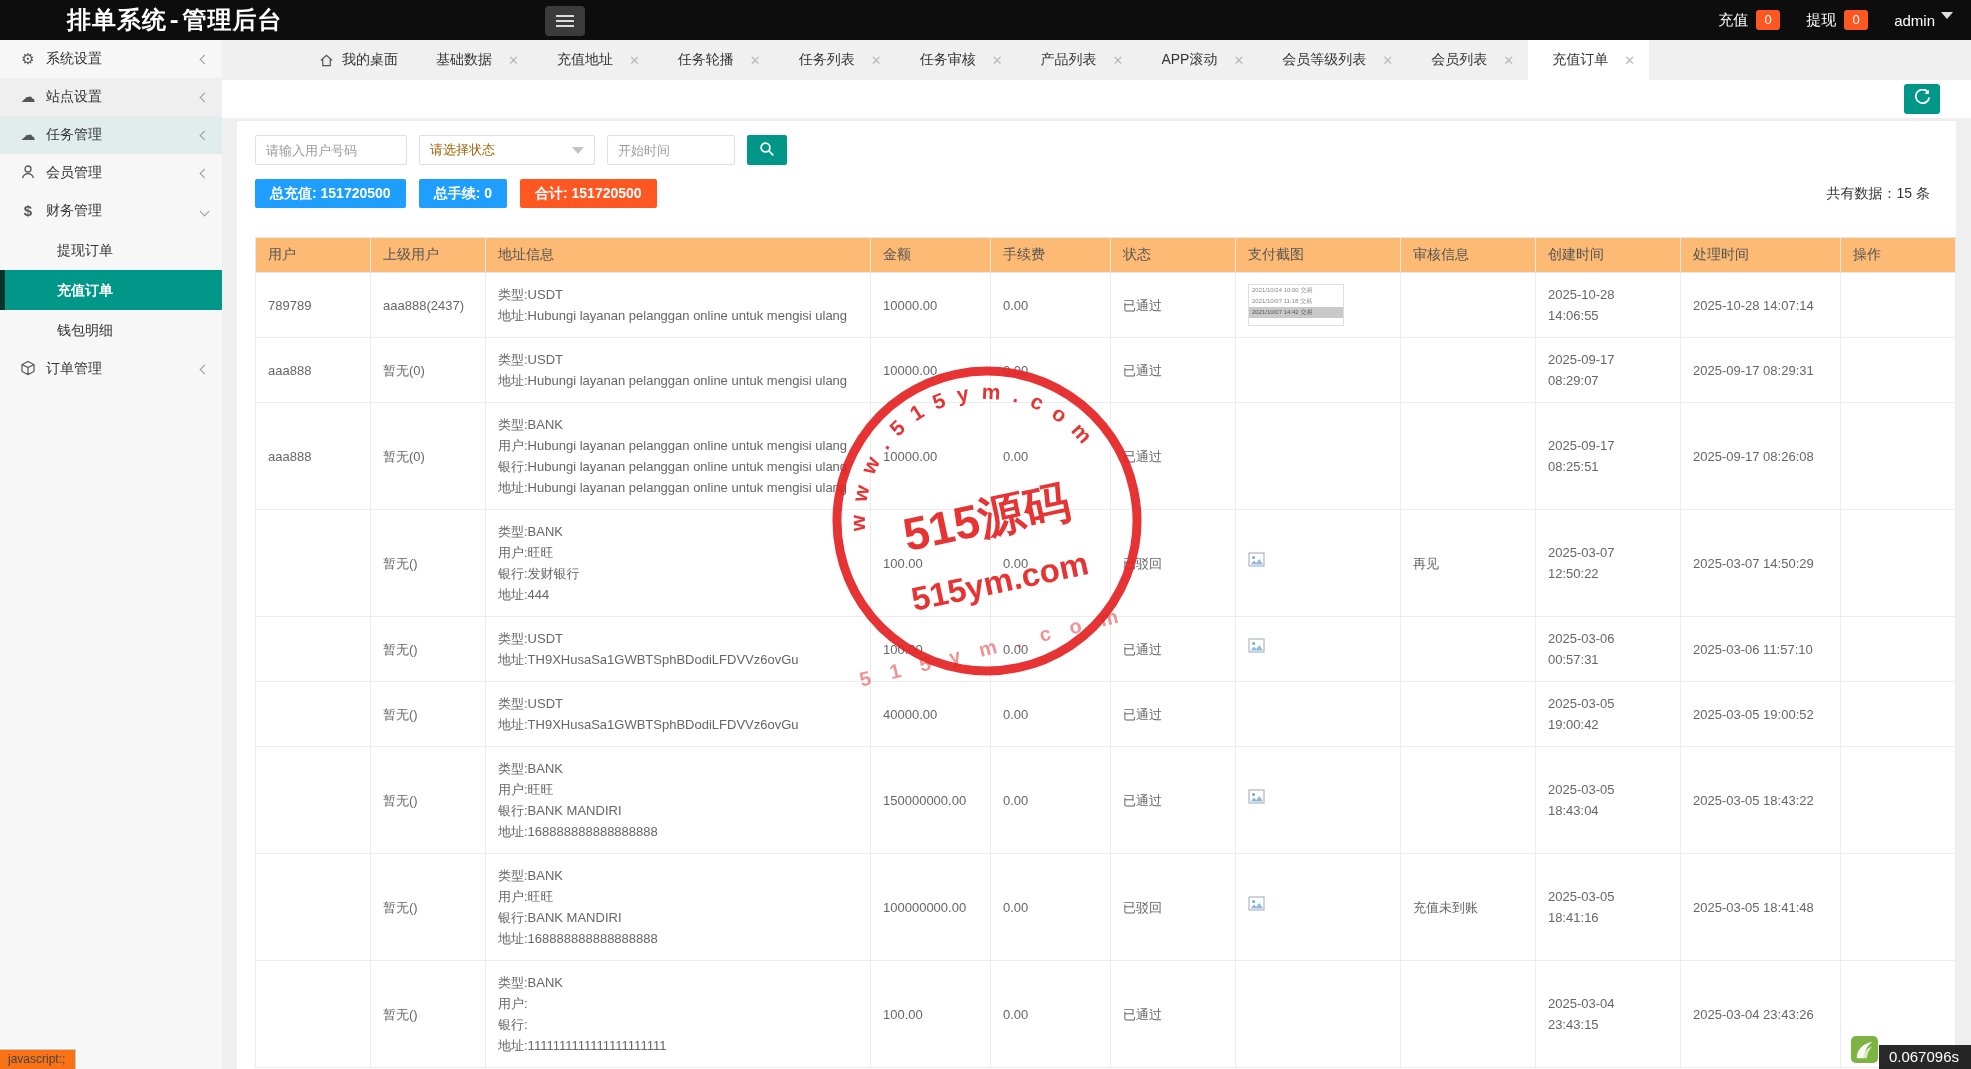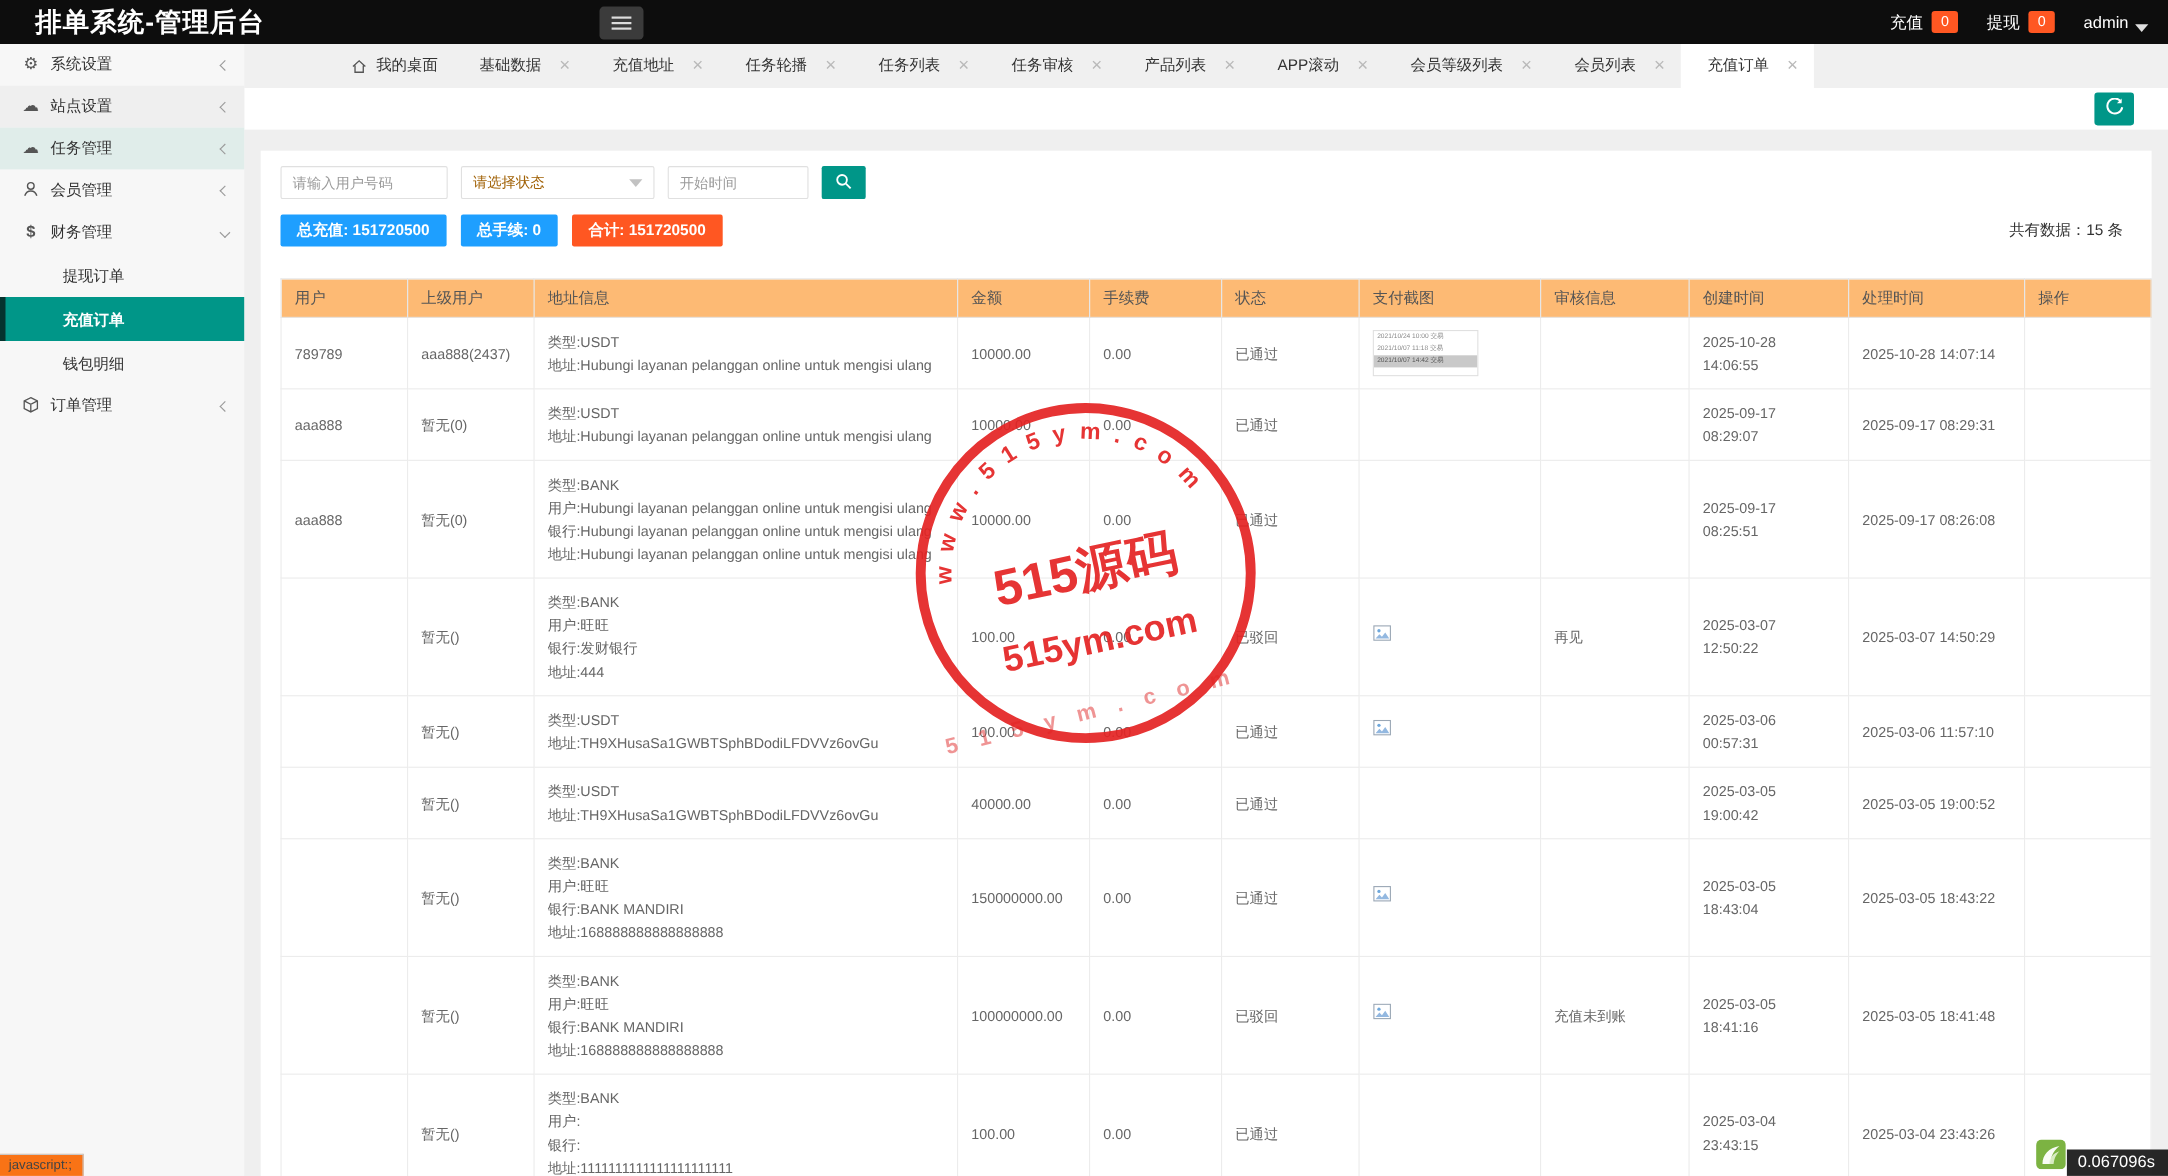--- a/index.html
+++ b/index.html
@@ -1,28 +1,28 @@
 <!DOCTYPE html>
 <html><head>
 <meta charset="utf-8">
 <style>
   * { margin:0; padding:0; box-sizing:border-box; }
   html,body { width:1971px; height:1069px; overflow:hidden;
     font-family:"Liberation Sans","DejaVu Sans",sans-serif; background:#efefef; }
   .topbar { position:absolute; left:0; top:0; width:1971px; height:40px; background:#0d0d0d;
     display:flex; align-items:center; z-index:30; }
-  .brand { color:#fff; font-size:24px; font-weight:bold; margin-left:32px; letter-spacing:1px; }
+  .brand { color:#fff; font-size:24px; font-weight:bold; margin-left:67px; letter-spacing:1px;font-family:Liberation Mono, monospace; }
   .hamburger { position:absolute; left:545px; top:6px; width:40px; height:30px; background:#3b3b3b;
     border-radius:4px; display:flex; flex-direction:column; justify-content:center; align-items:center; gap:3px; cursor:pointer; }
   .hamburger i { display:block; width:18px; height:2px; background:#dcdcdc; }
   .top-right { margin-left:auto; display:flex; align-items:center; gap:26px; padding-right:18px; }
   .top-chip { display:flex; align-items:center; gap:8px; color:#fff; font-size:15px; cursor:pointer; }
   .badge { background:#FF5722; color:#fff; font-size:13px; min-width:24px; height:20px; line-height:20px;
     text-align:center; border-radius:3px; padding:0 4px; }
-  .admin { display:flex; align-items:flex-end; gap:6px; color:#fff; font-size:15px; cursor:pointer; }
+  .admin { display:flex; align-items:flex-start; gap:6px; color:#fff; font-size:15px; cursor:pointer; }
   .caret-down { width:0; height:0; border-left:6px solid transparent; border-right:6px solid transparent; border-top:7px solid #e0e0e0; }
 
   .sidebar { position:absolute; left:0; top:40px; width:222px; height:1029px; background:#f7f7f7; z-index:20; }
   .nav-item { height:38px; display:flex; align-items:center; padding:0 14px 0 19px; font-size:14px;
     color:#333; cursor:pointer; position:relative; }
   .nav-item .ico { width:18px; height:18px; margin-right:9px; color:#555; font-size:15px; line-height:18px;
     text-align:center; flex:0 0 18px; }
   .nav-item .chev { margin-left:auto; }
   .chev { width:7px; height:7px; border-left:1.5px solid #9a9a9a; border-bottom:1.5px solid #9a9a9a;
     transform:rotate(45deg); display:inline-block; }
@@ -35,21 +35,21 @@
 
   .main { position:absolute; left:222px; top:40px; right:0; bottom:0; }
   .tabbar { height:40px; background:#f0f0f0; display:flex; align-items:stretch; padding-left:73px; overflow:hidden; }
   .tab { display:flex; align-items:center; padding:0 14px 0 24px; font-size:14px; color:#333; cursor:pointer; white-space:nowrap; }
   .tab .x { margin-left:16px; color:#b9b9b9; font-size:13px; cursor:pointer; }
   .tab.active { background:#fff; }
   .tab .home-ico { margin-right:8px; display:inline-flex; }
   .toolbar { height:38px; background:#fff; position:relative; }
   .refresh-btn { position:absolute; right:31px; top:4px; width:36px; height:30px; background:#009688;
     border:none; border-radius:3px; display:flex; align-items:center; justify-content:center; cursor:pointer; }
-  .content { position:absolute; left:0; right:0; top:78px; bottom:0; background:#efefef; padding:19px 15px 0 15px; }
+  .content { position:absolute; left:0; right:0; top:78px; bottom:0; background:#efefef; padding:3px 15px 0 15px; }
   .card { background:#fff; width:100%; height:100%; padding:14px 18px; }
 
   .filters { display:flex; align-items:center; gap:12px; }
   .inp { height:30px; border:1px solid #e0e0e0; border-radius:2px; padding:0 10px; font-size:13px; color:#333; background:#fff; }
   .inp::placeholder { color:#9b9b9b; }
   .sel { width:176px; height:30px; border:1px solid #e0e0e0; border-radius:2px; background:#fff;
     display:flex; align-items:center; padding:0 10px; font-size:13px; color:#a16207; cursor:pointer; }
   .sel .caret { margin-left:auto; width:0; height:0; border-left:6px solid transparent; border-right:6px solid transparent; border-top:7px solid #c2c2c2; }
   .search-btn { width:40px; height:30px; background:#009688; border:none; border-radius:2px;
     display:flex; align-items:center; justify-content:center; cursor:pointer; }

